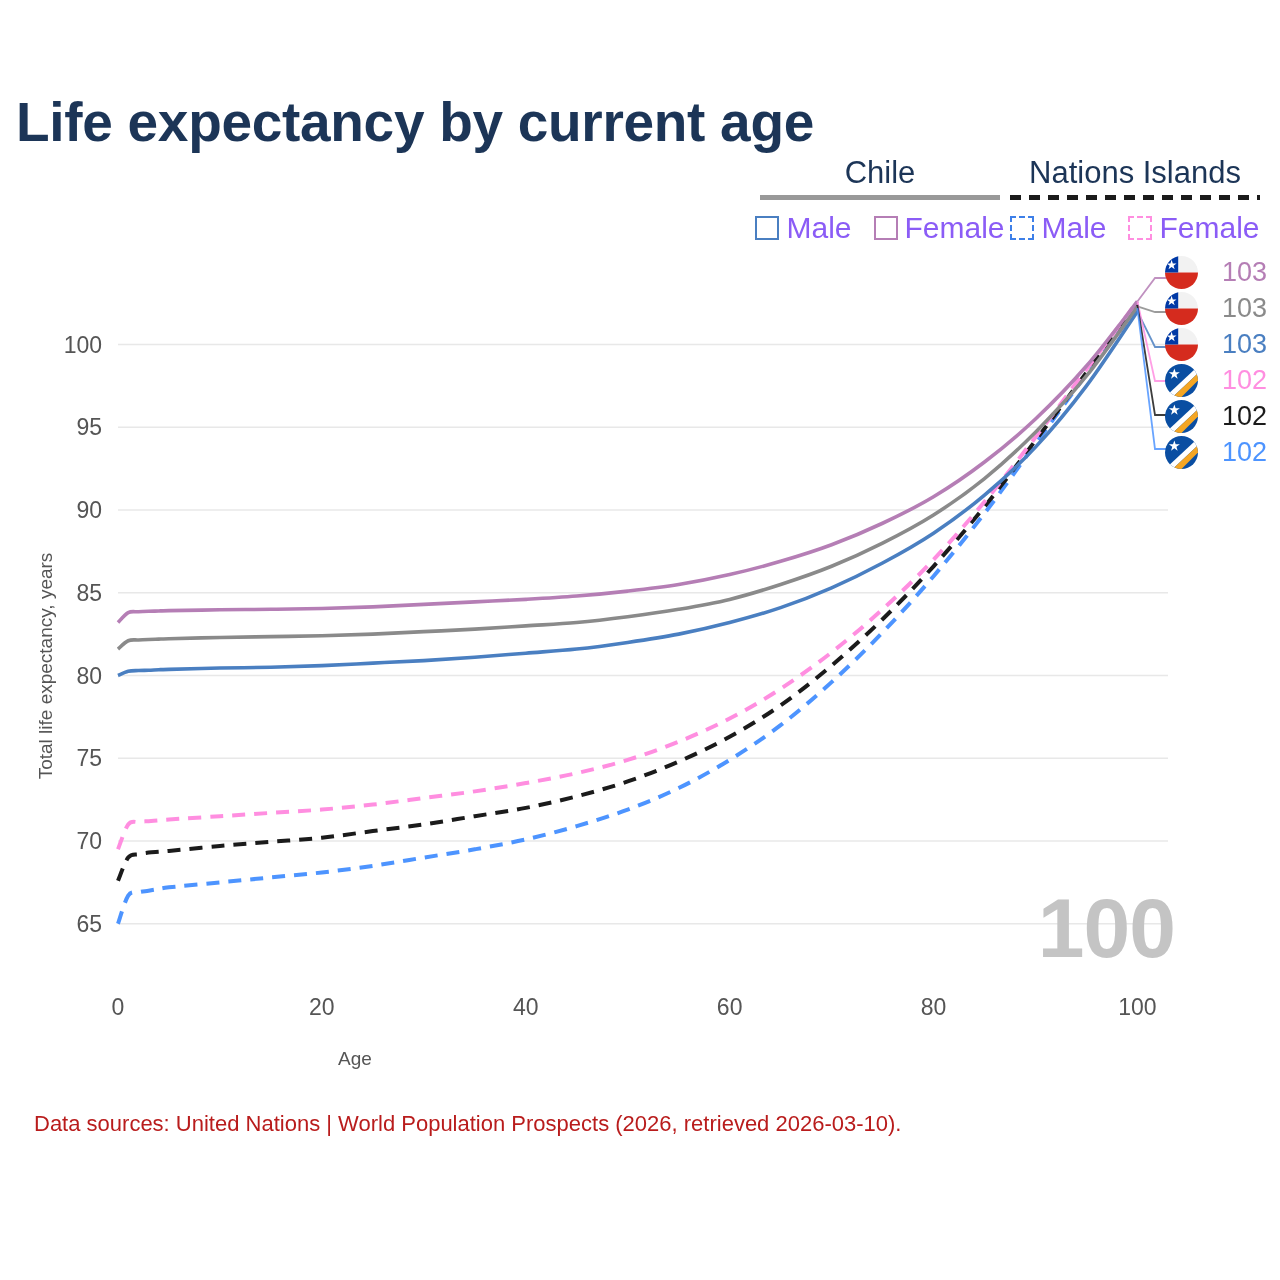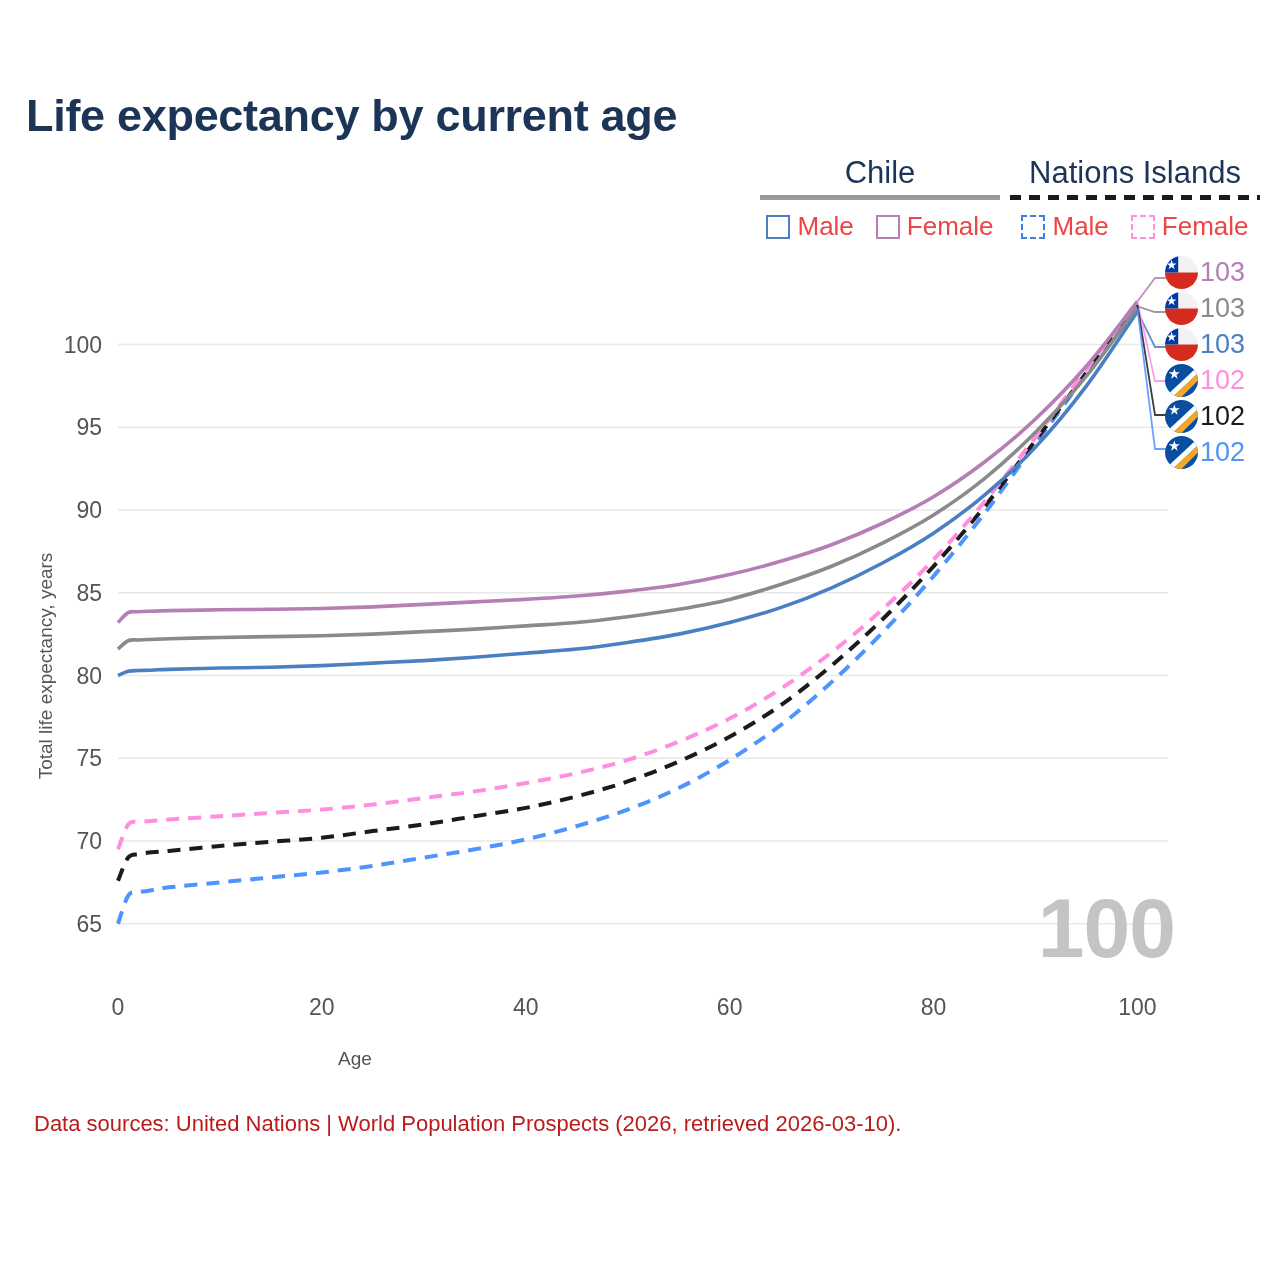--- a/index.html
+++ b/index.html
@@ -7,22 +7,22 @@
   body {
     width:1280px; height:1280px;
     background:#ffffff;
     font-family:"Liberation Sans", sans-serif;
     color:#1f3a5f;
     overflow:hidden;
     position:relative;
   }
   #chart-title {
     position:absolute;
-    left:26px; top:90px;
-    font-size:45px;
+    left:16px; top:90px;
+    font-size:55px;
     font-weight:bold;
     letter-spacing:-0.3px;
     color:#1c3557;
     white-space:nowrap;
   }
 
   
   #legend { position:absolute; left:0; top:155px; width:1280px; height:90px; }
   .legend-group { position:absolute; }
   .legend-group-title {
@@ -35,21 +35,21 @@
   .legend-rule { height:5px; width:100%; }
   .legend-rule.solid { background:#999999; }
   .legend-rule.dashed {
     background:repeating-linear-gradient(to right,#1b1b1b 0 11px, transparent 11px 19px);
   }
   .legend-entries { display:flex; gap:22px; margin-top:11px; justify-content:center; }
   .legend-entry { display:flex; align-items:center; gap:7px; white-space:nowrap; }
   .legend-swatch { width:24px; height:24px; background:#fff; }
   .legend-swatch.solid { border:2.5px solid currentColor; }
   .legend-swatch.dashed { border:2.5px dashed currentColor; }
-  .legend-label { font-size:26px; color:#ef4444;text-align:right; }
+  .legend-label { font-size:30px; color:#8b5cf6;text-align:right; }
 
   
   #plot-area { position:absolute; left:0; top:0; width:1280px; height:1280px; }
   #plot-svg { position:absolute; left:0; top:0; }
 
   .axis-tick-label { font-size:23px; fill:#555555; font-family:"Liberation Sans", sans-serif; }
   .axis-title { font-size:19px; fill:#555555; font-family:"Liberation Sans", sans-serif; }
   .gridline { stroke:#e8e8e8; stroke-width:1.6; }
   .watermark {
     position:absolute;
@@ -57,21 +57,21 @@
     font-size:84px; font-weight:bold;
     color:#c4c4c4;
     letter-spacing:-1px;
   }
 
   
   #end-labels { position:absolute; left:1165px; top:255px; }
   .end-label { display:flex; align-items:center; height:34px; margin-bottom:2px; }
   .flag { width:33px; height:33px; border-radius:50%; overflow:hidden; position:relative; flex:none; }
   .flag svg { display:block; }
-  .end-value { font-size:27px; margin-left:2px; white-space:nowrap; }
+  .end-value { font-size:27px; margin-left:24px; white-space:nowrap; }
 
   
   #footer { position:absolute; left:34px; top:1105px; }
   .footer-line { font-size:22px; color:#b91c1c; line-height:38px; white-space:nowrap; }
 </style>
 </head>
 <body>
 
 <div id="chart-title">Life expectancy by current age</div>
 

